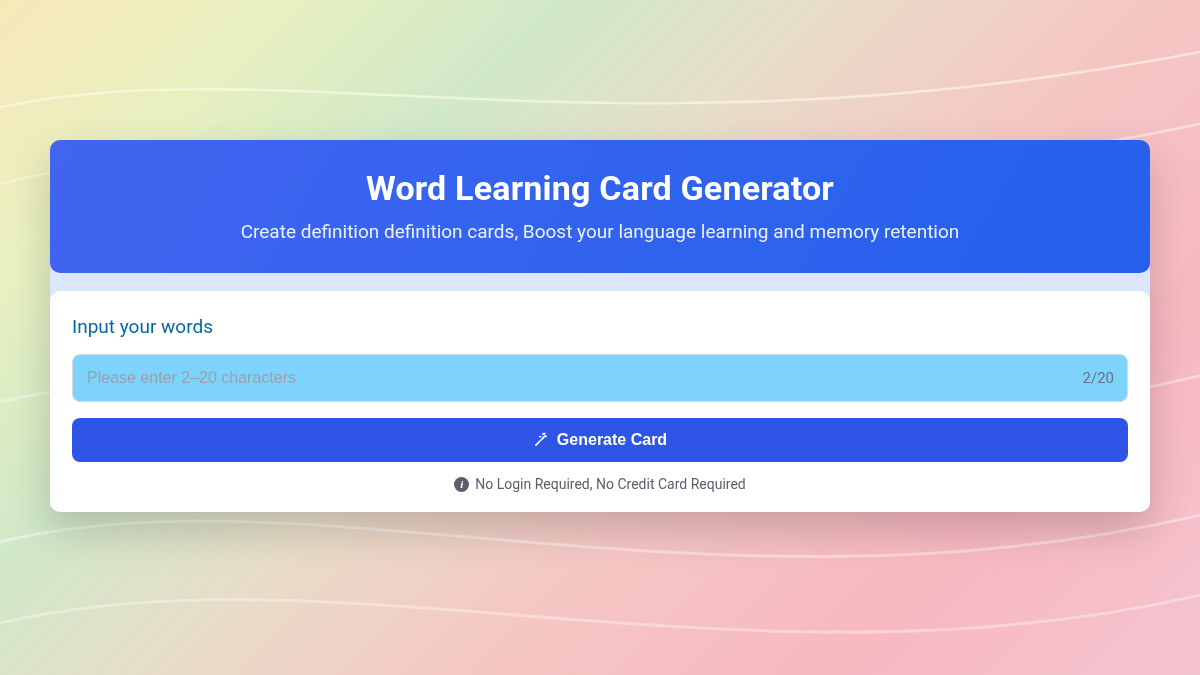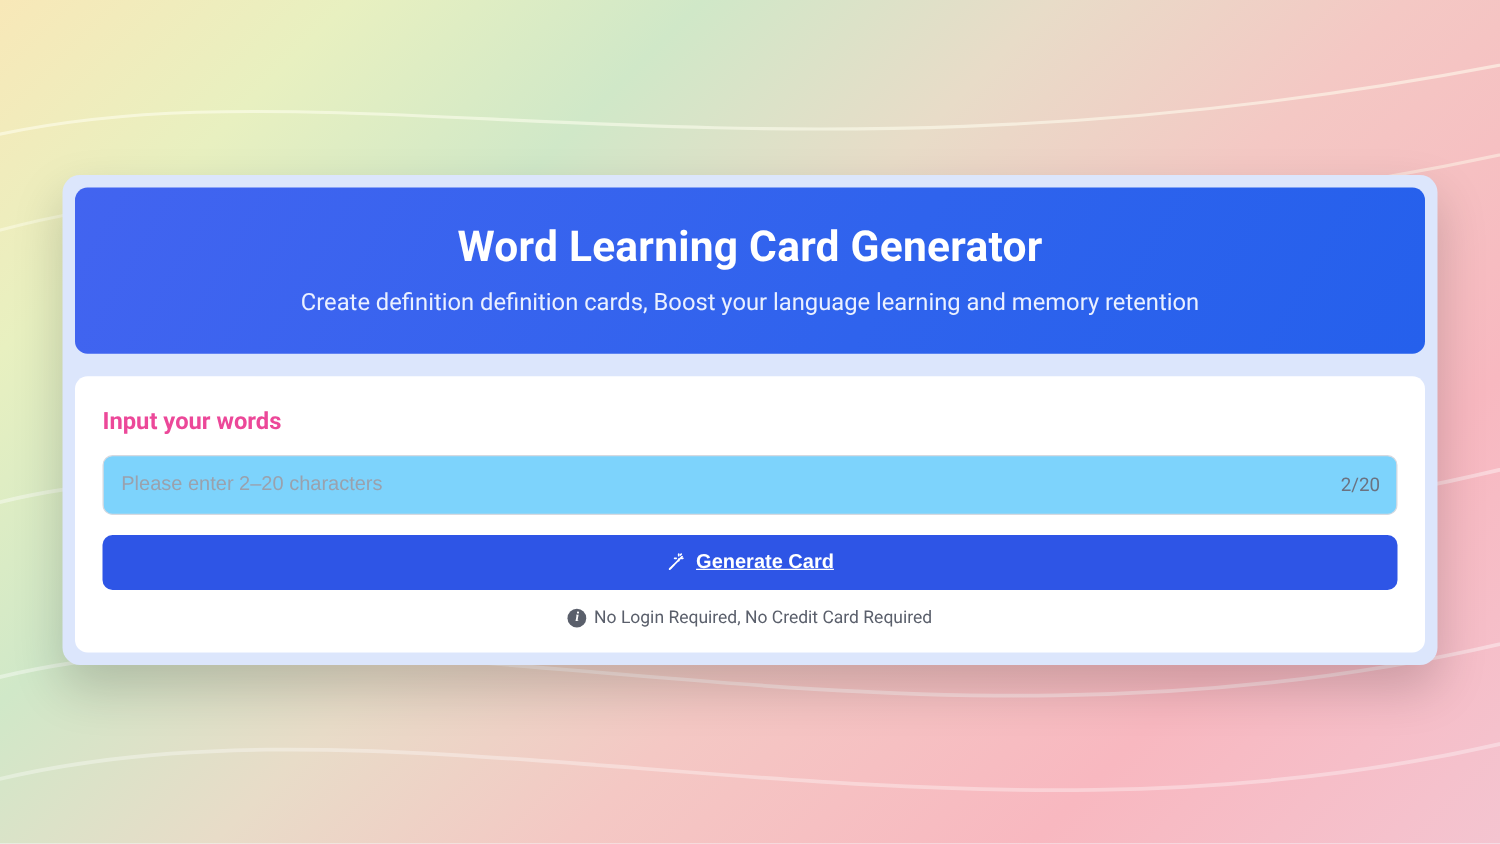--- a/index.html
+++ b/index.html
@@ -16,21 +16,21 @@
     pointer-events: none;
   }
   .card-outer {
     position: absolute;
     top: 140px;
     left: 50px;
     width: 1100px;
     background: #dce6fc;
     border-radius: 14px;
     box-shadow: 0 18px 40px rgba(0,0,0,0.18);
-    padding: 10px;
+    padding: 0;
   }
   .header-panel {
     background: linear-gradient(120deg, #4264f0 0%, #2f63ed 60%, #2560ec 100%);
     border-radius: 10px;
     padding: 28px 20px 30px;
     text-align: center;
     color: #fff;
   }
   .header-title {
     font-size: 34px;
@@ -44,22 +44,22 @@
     color: #eaf0ff;
   }
   .body-panel {
     margin-top: 18px;
     background: #ffffff;
     border-radius: 10px;
     padding: 24px 22px 20px;
   }
   .input-label {
     font-size: 19px;
-    font-weight: 700;
-    color: #ec4899;
+    font-weight: 400;
+    color: #0369a1;
     margin-bottom: 16px;
   }
   .input-wrap {
     position: relative;
     width: 100%;
     margin-bottom: 16px;
   }
   .word-input {
     width: 100%;
     height: 48px;
@@ -87,21 +87,20 @@
     border: none;
     border-radius: 8px;
     color: #fff;
     font-size: 16px;
     font-weight: 600;
     display: flex;
     align-items: center;
     justify-content: center;
     gap: 8px;
     cursor: pointer;
-    text-decoration: underline;
   }
   .sparkle-icon { display: inline-flex; }
   .footer-note {
     margin-top: 14px;
     text-align: center;
     color: #5a5f6b;
     font-size: 14px;
     display: flex;
     align-items: center;
     justify-content: center;

